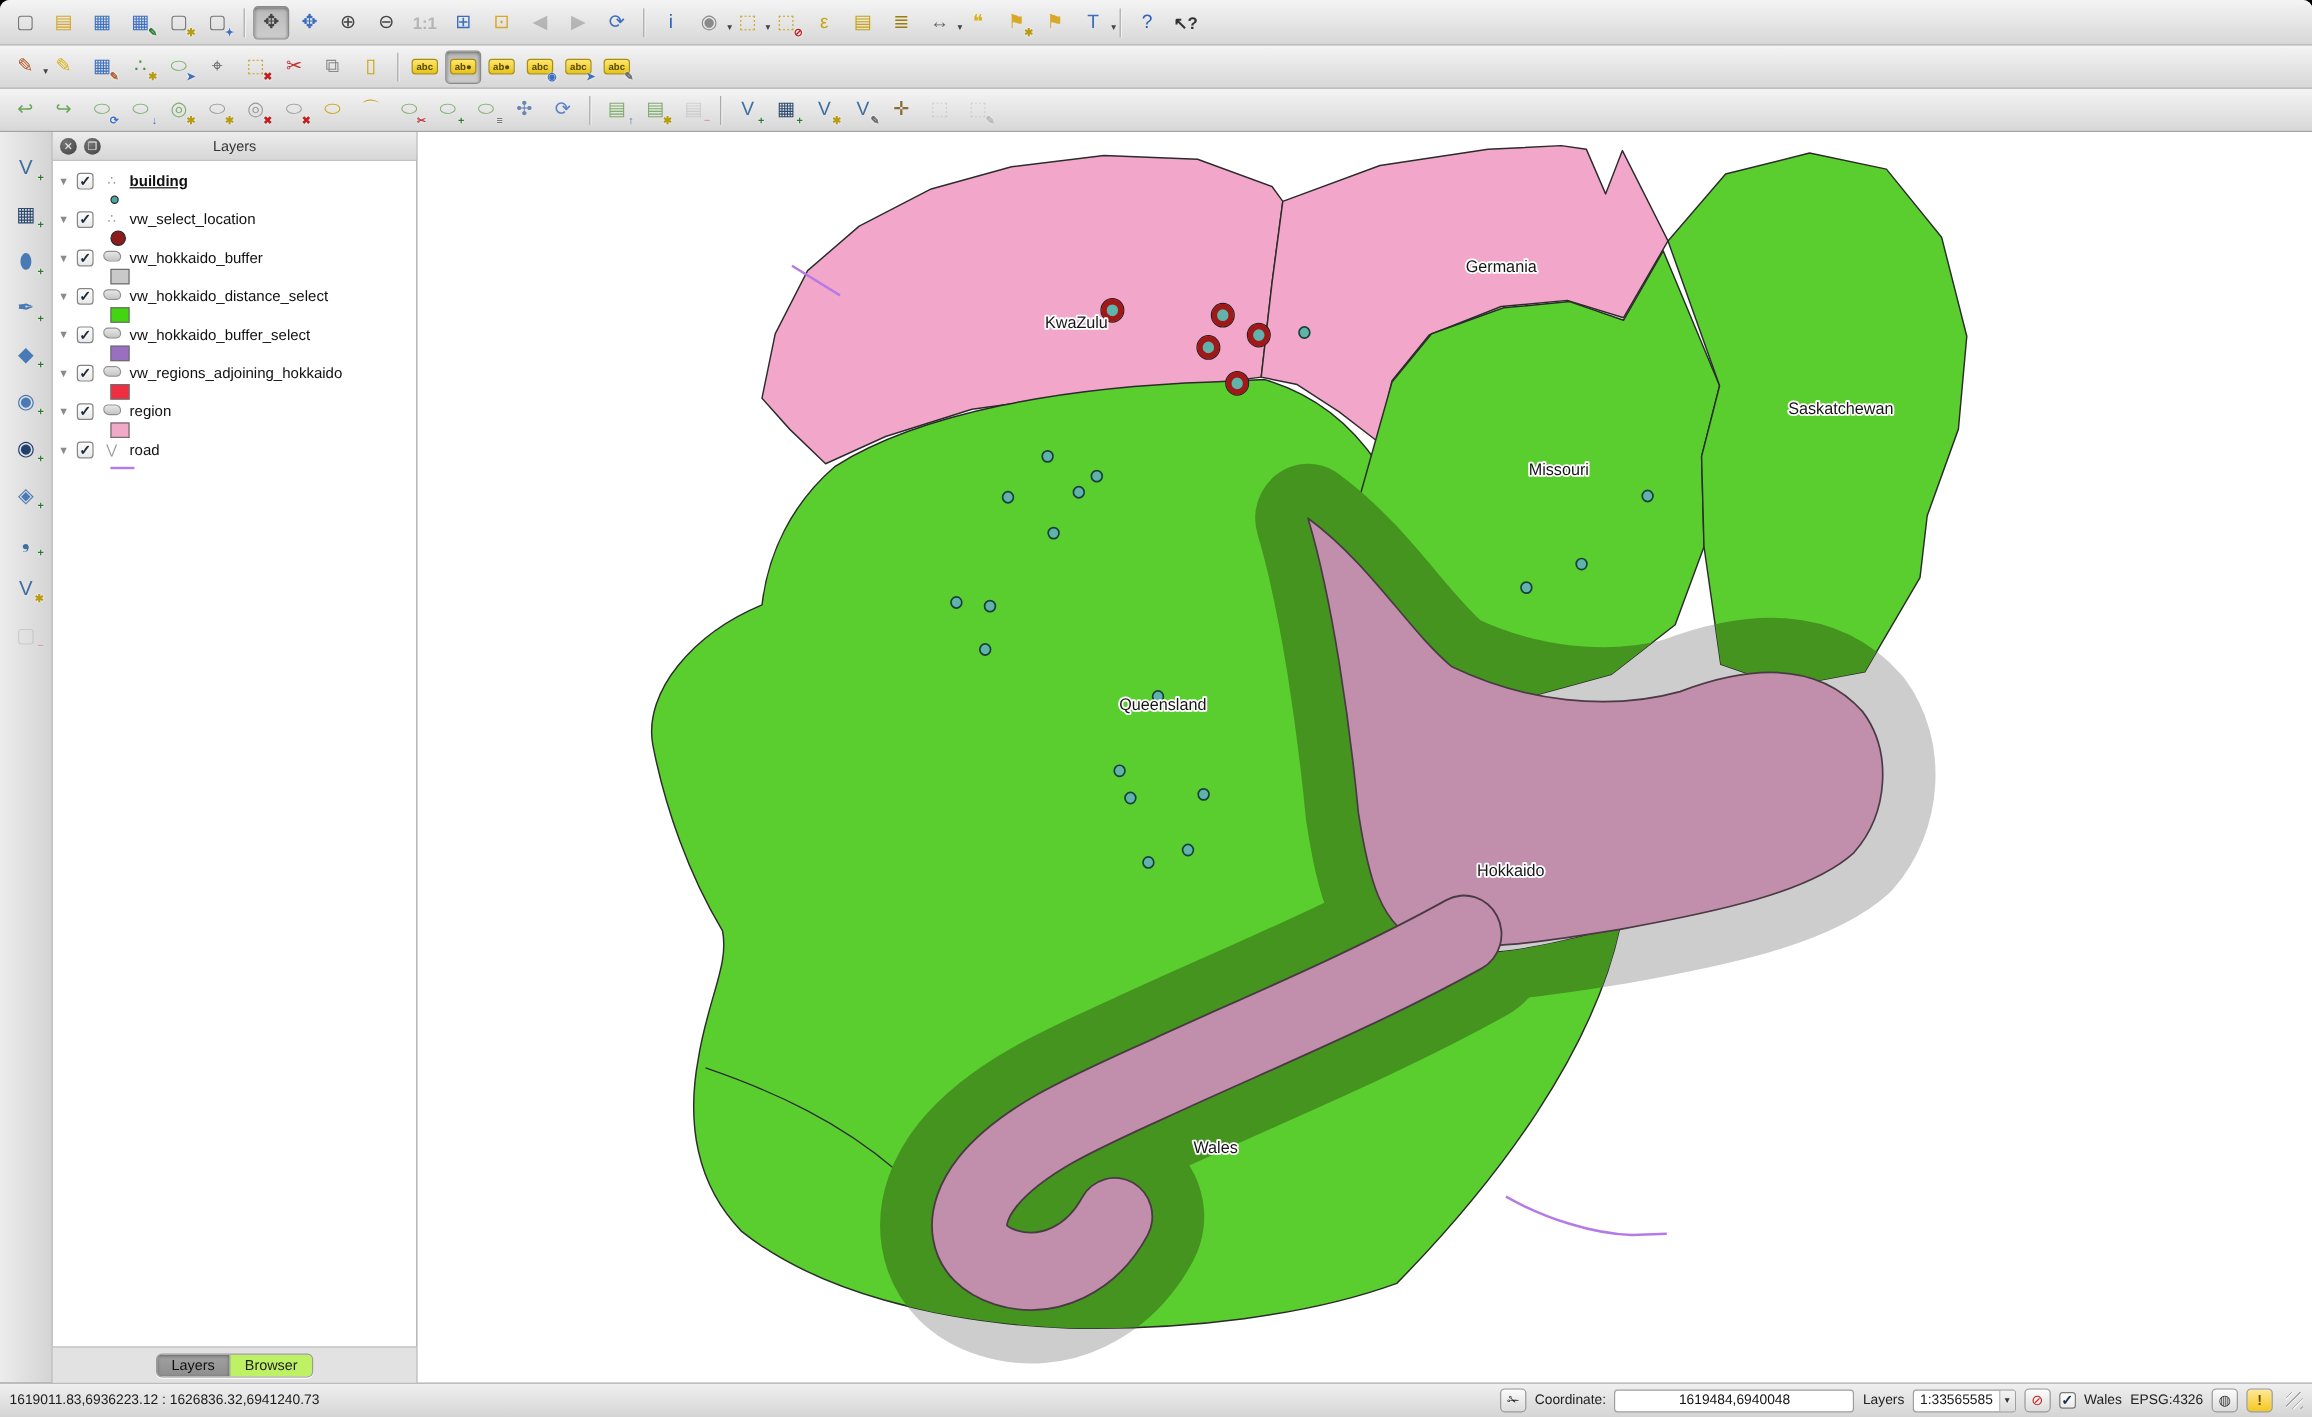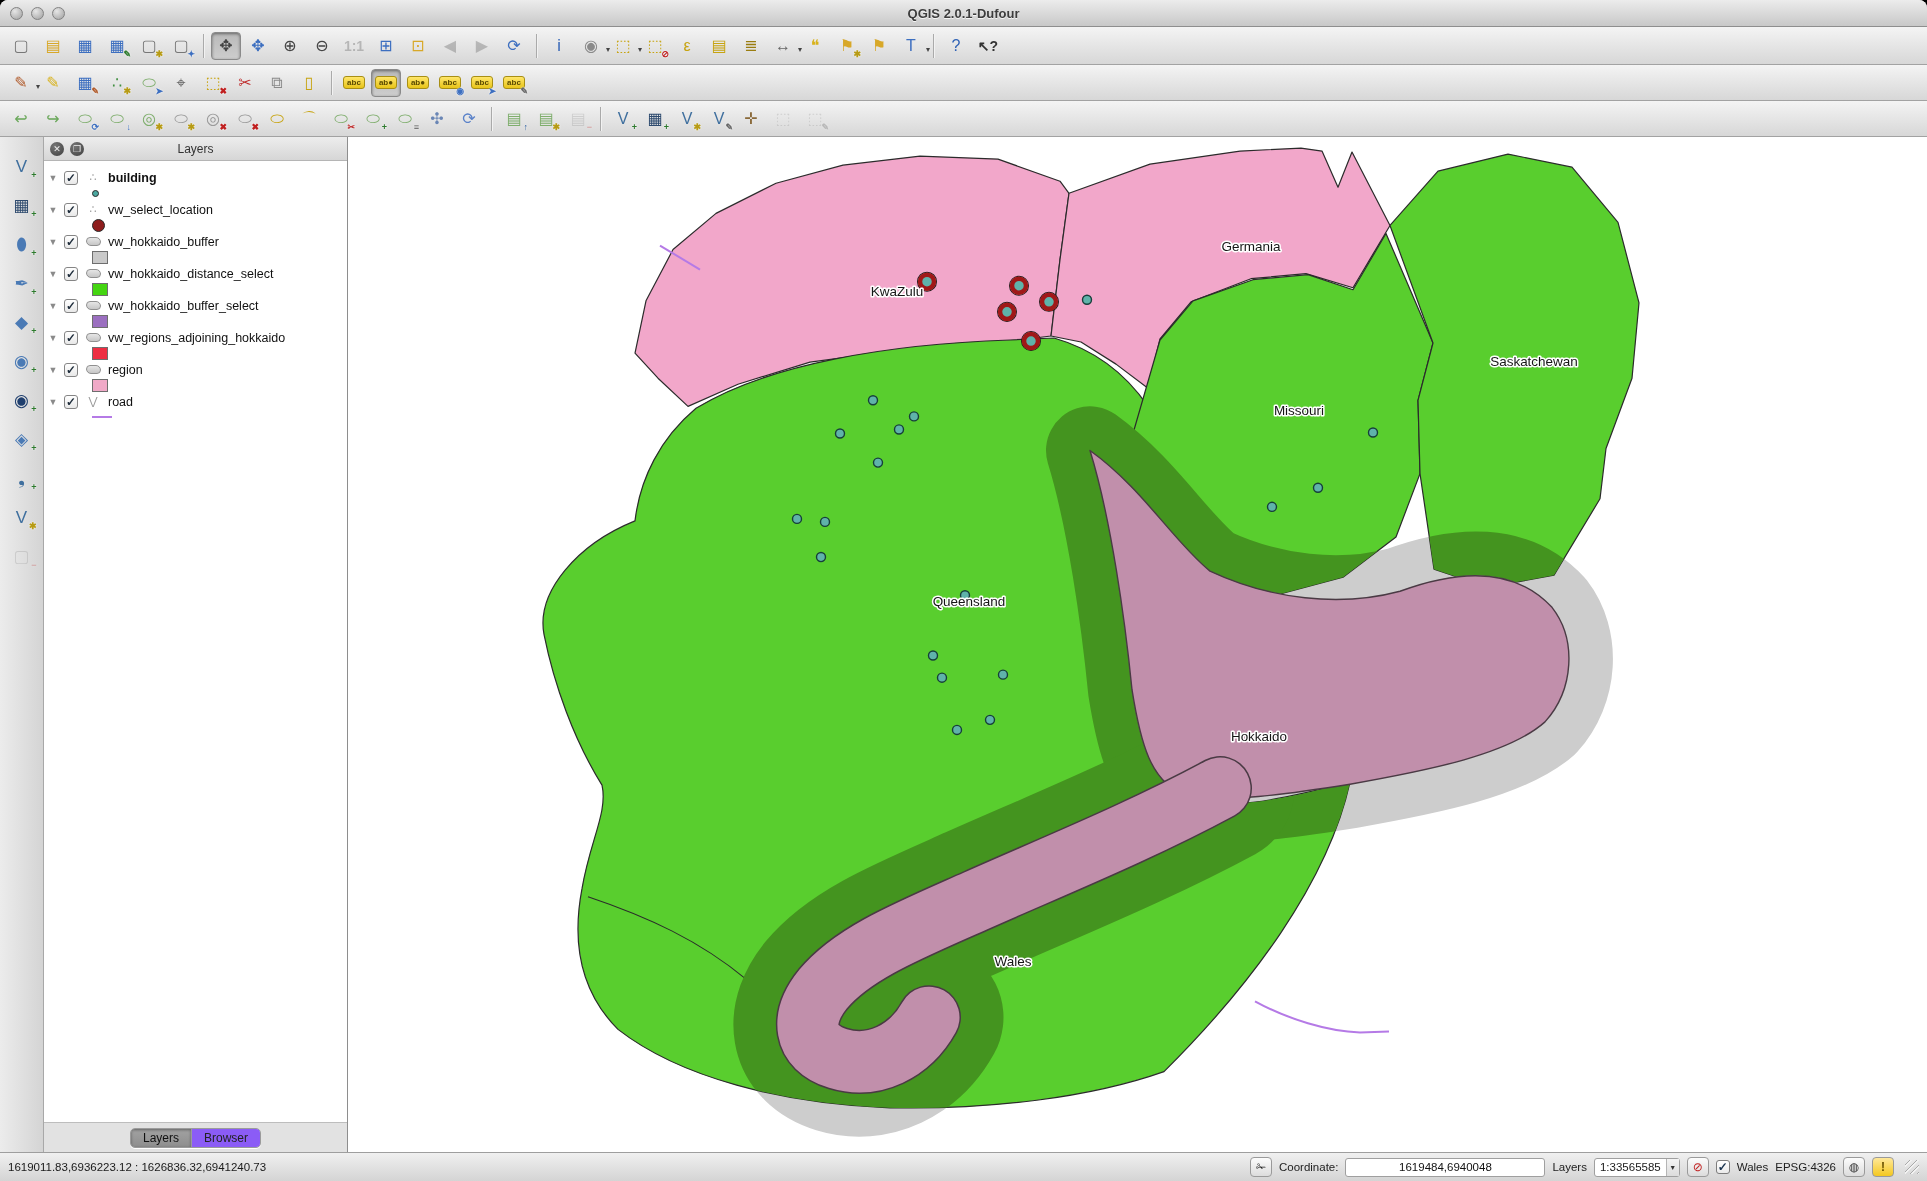--- a/index.html
+++ b/index.html
@@ -59,30 +59,30 @@
   .tree { flex:1 1 auto; padding:8px 0 0 4px; overflow:hidden; }
   .lyr-row { display:flex; align-items:center; height:17px; gap:6px; }
   .tri { color:#8a8a8a; font-size:9px; width:10px; text-align:center; }
   .cb { width:14px; height:14px; border:1px solid #858585; border-radius:3px;
         background:linear-gradient(#fff,#e8e8e8); color:#1d2b3a; font-size:12px;
         font-weight:bold; line-height:12px; text-align:center; }
   .lyr-ico { width:18px; text-align:center; color:#9a9a9a; font-size:11px; }
   .lyr-ico .poly { display:inline-block; width:15px; height:9px; background:linear-gradient(#e6e6e6,#c6c6c6);
                    border:1px solid #909090; border-radius:4px 5px 4px 5px; }
   .lyr-name { font-size:12.5px; color:#111; white-space:nowrap; }
-  .lyr-name.bold { font-weight:bold; }
+  .lyr-name.bold { font-weight:bold; text-decoration:underline; }
   .sym-row { height:14px; display:flex; align-items:center; padding-left:44px; margin-bottom:1px; }
   .sym-dot { border-radius:50%; }
   .sym-sq { width:16px; height:13px; border:1px solid #6e6e6e; }
   .sym-line { width:20px; height:2px; }
   .panel-foot { flex:0 0 30px; background:#e2e2e2; border-top:1px solid #bdbdbd;
                 display:flex; align-items:center; justify-content:center; }
   .seg { display:flex; border:1px solid #9b9b9b; border-radius:5px; overflow:hidden;
          box-shadow:0 1px 0 #fff; }
-  .seg button { font-size:12px; padding:2px 12px; border:none; background:#8b5cf6; color:#222;
+  .seg button { font-size:12px; padding:2px 12px; border:none; background:#bef264; color:#222;
                 font-family:inherit; }
   .seg button.active { background:linear-gradient(#a2a2a2,#8e8e8e); color:#111;
                        box-shadow:inset 0 1px 3px rgba(0,0,0,.4); }
   .seg button + button { border-left:1px solid #9b9b9b; }
 
   
   .map-wrap { flex:1 1 auto; background:#ffffff; position:relative; min-width:0; }
   .map-wrap svg { display:block; width:100%; height:100%; }
   .mlabel { font-size:13.5px; fill:#161616; paint-order:stroke; stroke:#ffffff;
             stroke-width:3px; stroke-linejoin:round; text-anchor:middle;
@@ -111,28 +111,20 @@
               font-size:12px; line-height:12px; text-align:center; }
   .warn { background:linear-gradient(#ffe89a,#f4c81f); color:#6b5200; font-weight:bold; }
   .grip { width:14px; height:14px; margin-left:4px;
           background:repeating-linear-gradient(135deg,transparent 0 3px,#a9a9a9 3px 4px,#f2f2f2 4px 5px); }
 </style>
 </head>
 <body>
 
 <div class="window">
 
-  <div class="titlebar">
-    <div class="traffic">
-      <div class="tl"></div>
-      <div class="tl"></div>
-      <div class="tl"></div>
-    </div>
-    <div class="title-text">QGIS 2.0.1-Dufour</div>
-  </div>
 
   <div class="tbrow tbrow1" id="tbrow1">
       <div class="tb-btn">
         <span class="glyph" style="color: rgb(119, 119, 119);">▢</span>
       </div>
       <div class="tb-btn">
         <span class="glyph" style="color: rgb(216, 168, 41);">▤</span>
       </div>
       <div class="tb-btn">
         <span class="glyph" style="color: rgb(61, 111, 192);">▦</span>

